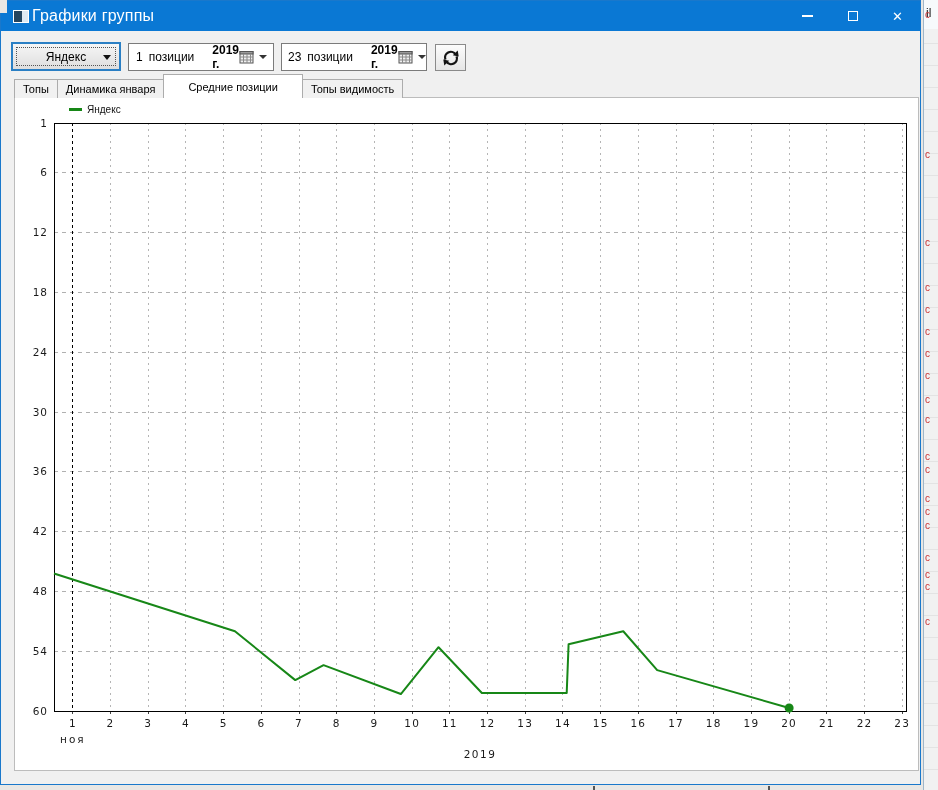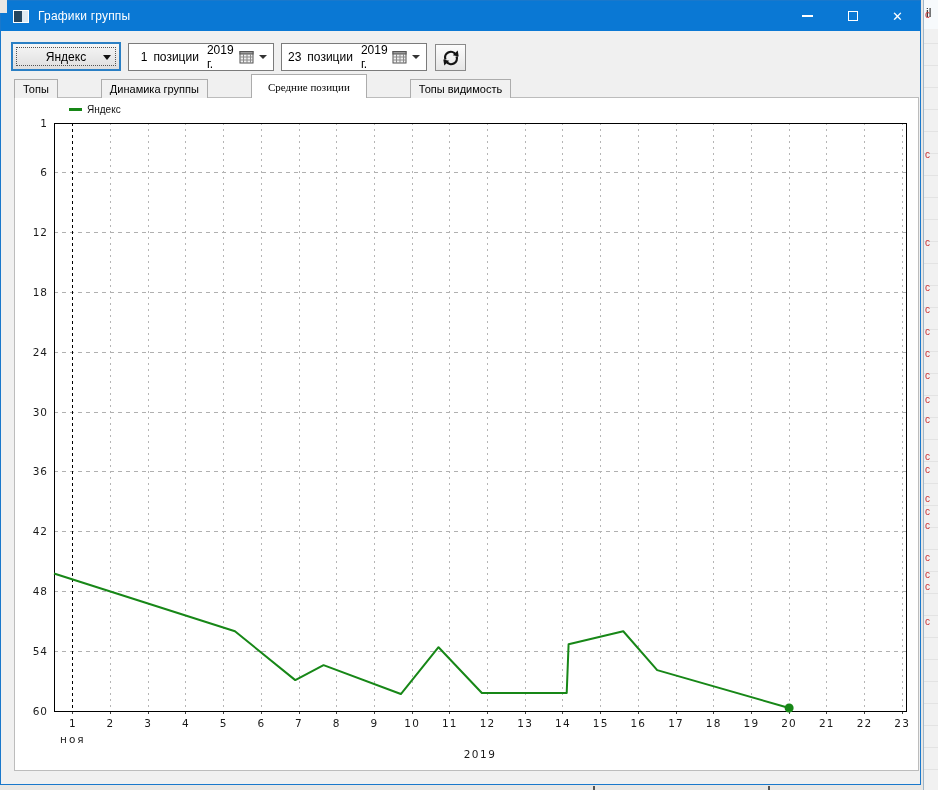--- a/index.html
+++ b/index.html
@@ -11,55 +11,55 @@
   
   .window { position:absolute; left:0; top:0; width:921px; height:785px;
             border:1px solid #1a78cb; background:#f0f0f0; }
 
   .titlebar { position:absolute; left:0; top:0; width:100%; height:30px;
               background:#0a78d4; display:flex; align-items:center; }
   .corner-notch { position:absolute; left:-1px; top:-1px; width:7px; height:13px; background:#e9e7e4; }
   .app-icon { width:16px; height:13px; margin-left:12px; background:#fff; padding:1px; display:flex; }
   .app-icon .ico-l { width:60%; height:100%; background:#25455f; }
   .app-icon .ico-r { width:40%; height:100%; background:#dfe9f2; }
-  .win-title { color:#fff; font-size:12px; margin-left:9px; letter-spacing:.2px; }
+  .win-title { color:#fff; font-size:16px; margin-left:3px; letter-spacing:.2px; }
   .win-controls { margin-left:auto; display:flex; height:30px; }
   .win-btn { width:45px; height:30px; display:flex; align-items:center; justify-content:center; color:#fff; }
   .glyph-min { width:11px; height:2px; background:#fff; }
   .glyph-max { width:10px; height:10px; border:1px solid #fff; }
   .glyph-close { font-size:13px; line-height:13px; }
 
   
   .combo { position:absolute; left:10px; top:41px; width:110px; height:29px;
            border:2px solid #2a7fc4; background:linear-gradient(#f6f6f6,#dedede);
            display:flex; align-items:center; justify-content:center; font-size:12px; }
   .combo .focus-rect { position:absolute; left:3px; top:3px; right:3px; bottom:3px; border:1px dotted #555; }
   .combo .arrow { position:absolute; right:8px; top:11px; width:0; height:0;
                   border-left:4px solid transparent; border-right:4px solid transparent; border-top:5px solid #111; }
 
   .datepick { position:absolute; top:42px; width:146px; height:28px; border:1px solid #7b7b7b;
               background:#fff; display:flex; align-items:center; font-size:12px; padding:0 6px; }
   .dp-from { left:127px; } .dp-to { left:280px; }
   .dp-day { width:14px; text-align:right; }
   .dp-month { margin-left:6px; }
-  .dp-year { margin-left:8px; }
+  .dp-year { margin-left:18px;font-weight:bold; }
   .dp-icons { margin-left:auto; display:flex; align-items:center; }
   .cal-arrow { width:0; height:0; border-left:4px solid transparent; border-right:4px solid transparent;
                border-top:4px solid #333; margin-left:5px; }
 
   .refresh-btn { position:absolute; left:434px; top:43px; width:31px; height:27px;
                  border:1px solid #8a8a8a; background:linear-gradient(#fcfcfc,#e6e6e6);
                  display:flex; align-items:center; justify-content:center; }
 
   
-  .tabbar { position:absolute; left:13px; top:73px; display:flex; align-items:flex-end; z-index:2;gap:44px; }
+  .tabbar { position:absolute; left:13px; top:73px; display:flex; align-items:flex-end; z-index:2; }
   .tab { height:19px; padding:0 8px; background:#f1f1f1; border:1px solid #acacac; border-bottom:0;
          font-size:11px; display:flex; align-items:center; margin-left:-1px; white-space:nowrap; }
   .tab:first-child { margin-left:0; }
-  .tab.active { height:24px; background:#fff; padding:0 16px; z-index:3; position:relative;font-family:Liberation Serif, serif; }
+  .tab.active { height:24px; background:#fff; padding:0 24px; z-index:3; position:relative; }
 
   
   .pane { position:absolute; left:13px; top:96px; width:905px; height:674px;
           background:#fff; border:1px solid #bcbcbc; }
   .legend { position:absolute; left:54px; top:5px; display:flex; align-items:center; height:13px; }
   .legend-line { width:13px; height:3px; margin-right:5px; }
   .legend-label { font-size:10px; color:#111; }
   #chart-svg { position:absolute; left:0; top:0; }
   #chart-svg text { font-family:"DejaVu Sans","Liberation Sans",sans-serif; font-size:10.5px; fill:#1a1a1a; }
 
@@ -141,21 +141,21 @@
         <path d="M14.6,7.4 A5.8,5.8 0 0 1 4.4,12.7" fill="none" stroke="#141414" stroke-width="2.3"></path>
         <polygon points="2.3,16.5 1.3,10.5 7.2,11.7" fill="#141414"></polygon>
       </svg>
     </div>
 
     <div class="tabbar">
       <div class="tab">
           <span>Топы</span>
         </div>
       <div class="tab">
-          <span>Динамика группы</span>
+          <span>Динамика января</span>
         </div>
       <div class="tab active">
           <span>Средние позиции</span>
         </div>
       <div class="tab">
           <span>Топы видимость</span>
         </div>
     </div>
 
     <div class="pane">

